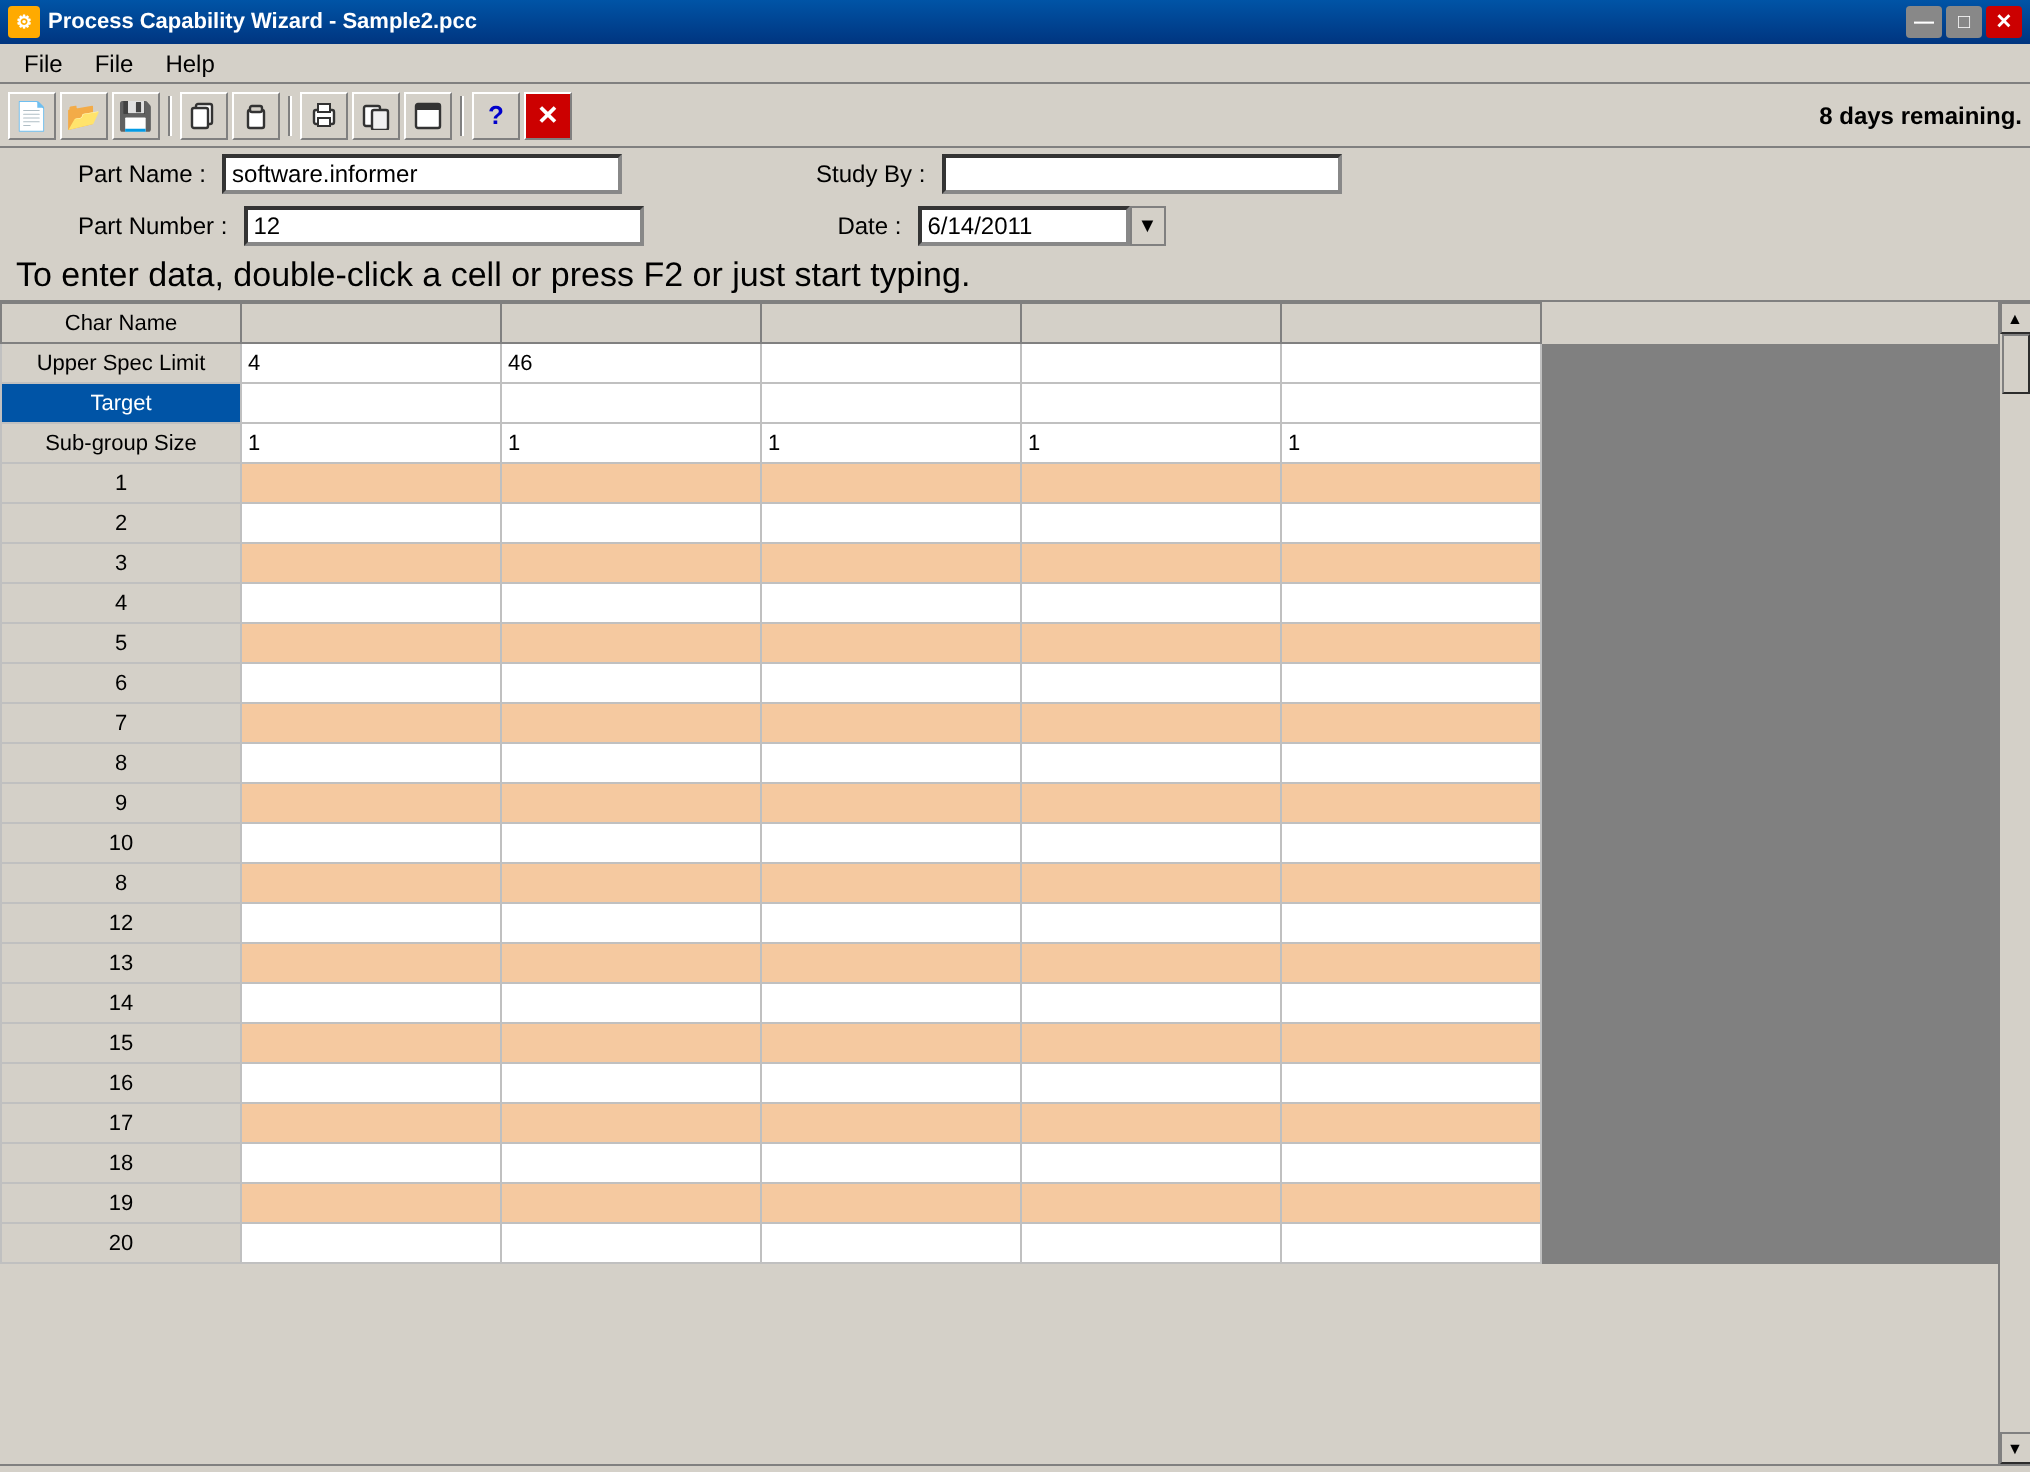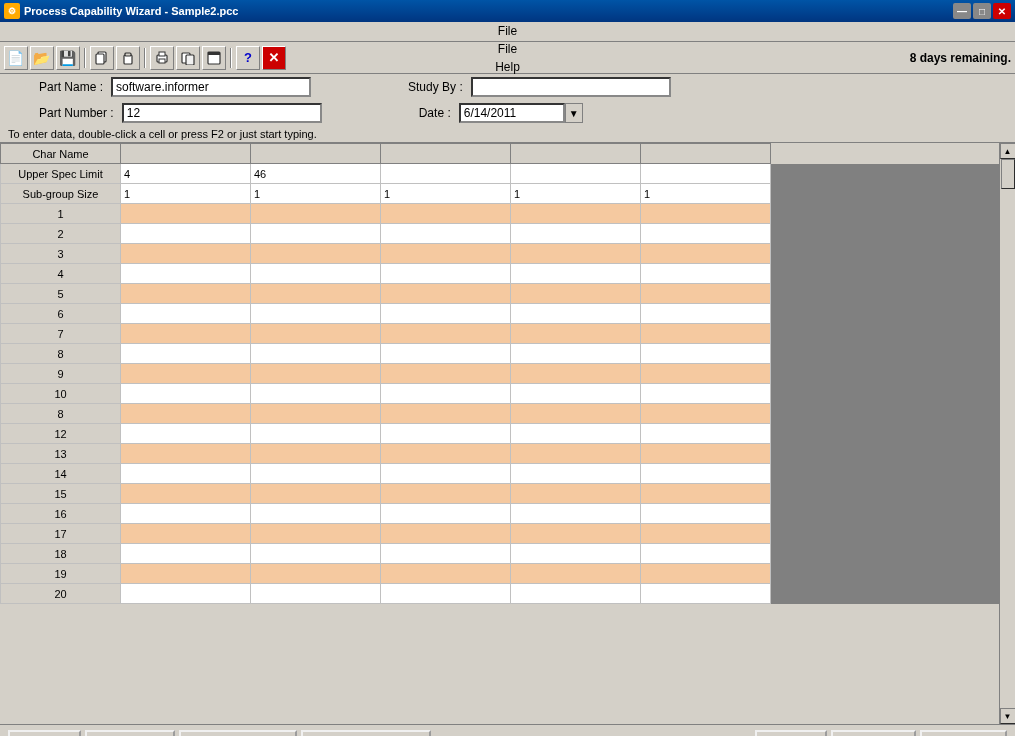--- a/index.html
+++ b/index.html
@@ -58,21 +58,20 @@
     .tb-btn.maximize { background: #888; }
     .tb-btn.close { background: #cc0000; }
     .menubar {
       background: #d4d0c8;
       height: 20px;
       display: flex;
       align-items: center;
       gap: 0;
       padding: 0 4px;
       border-bottom: 1px solid #808080;
-      flex-direction: column;
     }
     .menu-item {
       padding: 2px 8px;
       cursor: pointer;
       font-size: 12px;
     }
     .toolbar {
       background: #d4d0c8;
       height: 32px;
       display: flex;
@@ -145,21 +144,21 @@
       border: 1px solid #808080;
       display: flex;
       align-items: center;
       justify-content: center;
       cursor: pointer;
       font-size: 10px;
     }
     .hint-row {
       background: #d4d0c8;
       padding: 2px 8px;
-      font-size: 11px;
+      font-size: 17px;
       color: #000;
       border-bottom: 1px solid #808080;
     }
     .main-area {
       display: flex;
       flex-direction: column;
       height: calc(736px - 22px - 20px - 32px - 24px - 22px - 35px);
       background: #d4d0c8;
     }
     .grid-container {
@@ -389,20 +388,29 @@
         <tr>
               <th class="row-header">Upper Spec Limit</th>
               <td class="data-cell">4</td>
               <td class="data-cell">46</td>
               <td class="data-cell"></td>
               <td class="data-cell"></td>
               <td class="data-cell"></td>
               <td class="right-gray"></td>
             </tr>
             <tr>
+              <th class="row-header selected">Target</th>
+              <td class="data-cell"></td>
+              <td class="data-cell"></td>
+              <td class="data-cell"></td>
+              <td class="data-cell"></td>
+              <td class="data-cell"></td>
+              <td class="right-gray"></td>
+            </tr>
+            <tr>
               <th class="row-header">Sub-group Size</th>
               <td class="data-cell">1</td>
               <td class="data-cell">1</td>
               <td class="data-cell">1</td>
               <td class="data-cell">1</td>
               <td class="data-cell">1</td>
               <td class="right-gray"></td>
             </tr>
             <tr>
               <th class="row-header">1</th>

